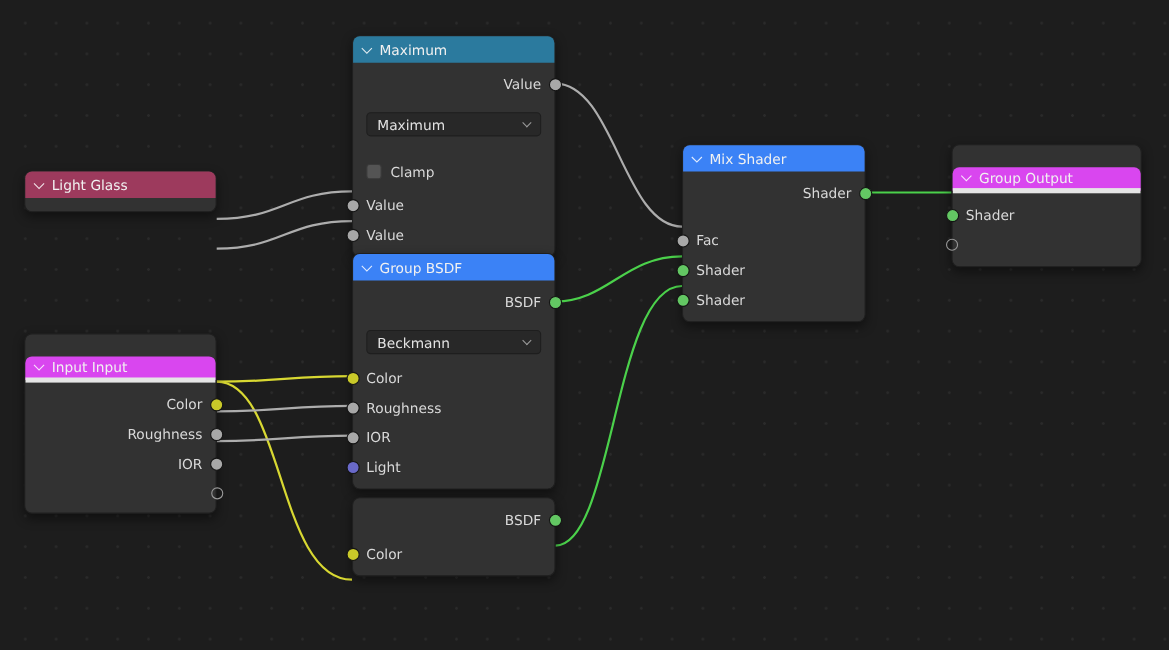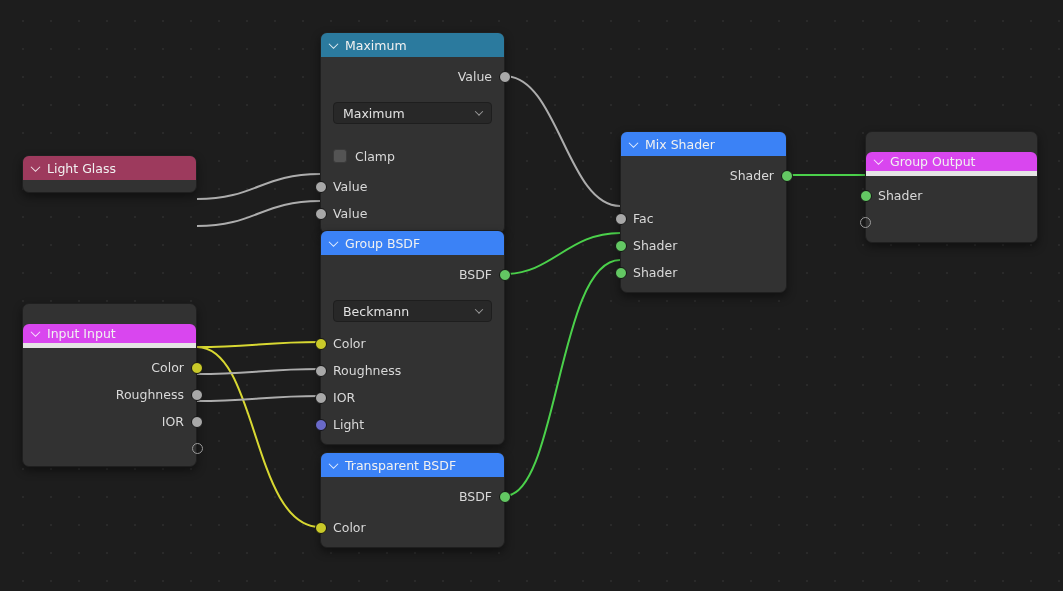--- a/index.html
+++ b/index.html
@@ -211,24 +211,20 @@
         </div>
         <div class="row in">
           <span class="socket vector"></span>
           <span>Light</span>
         </div>
       </div>
     </div>
   </div>
 
   <div class="node" style="left:320px; top:452px; width:185px;">
-    <div class="hdr hdr-shader">
-      <span class="chev"></span>
-      <span>Transparent BSDF</span>
-    </div>
     <div class="body">
       <div class="row out">
         <span>BSDF</span>
         <span class="socket green"></span>
       </div>
       <div style="margin-top:4px;">
         <div class="row in">
           <span class="socket yellow"></span>
           <span>Color</span>
         </div>

